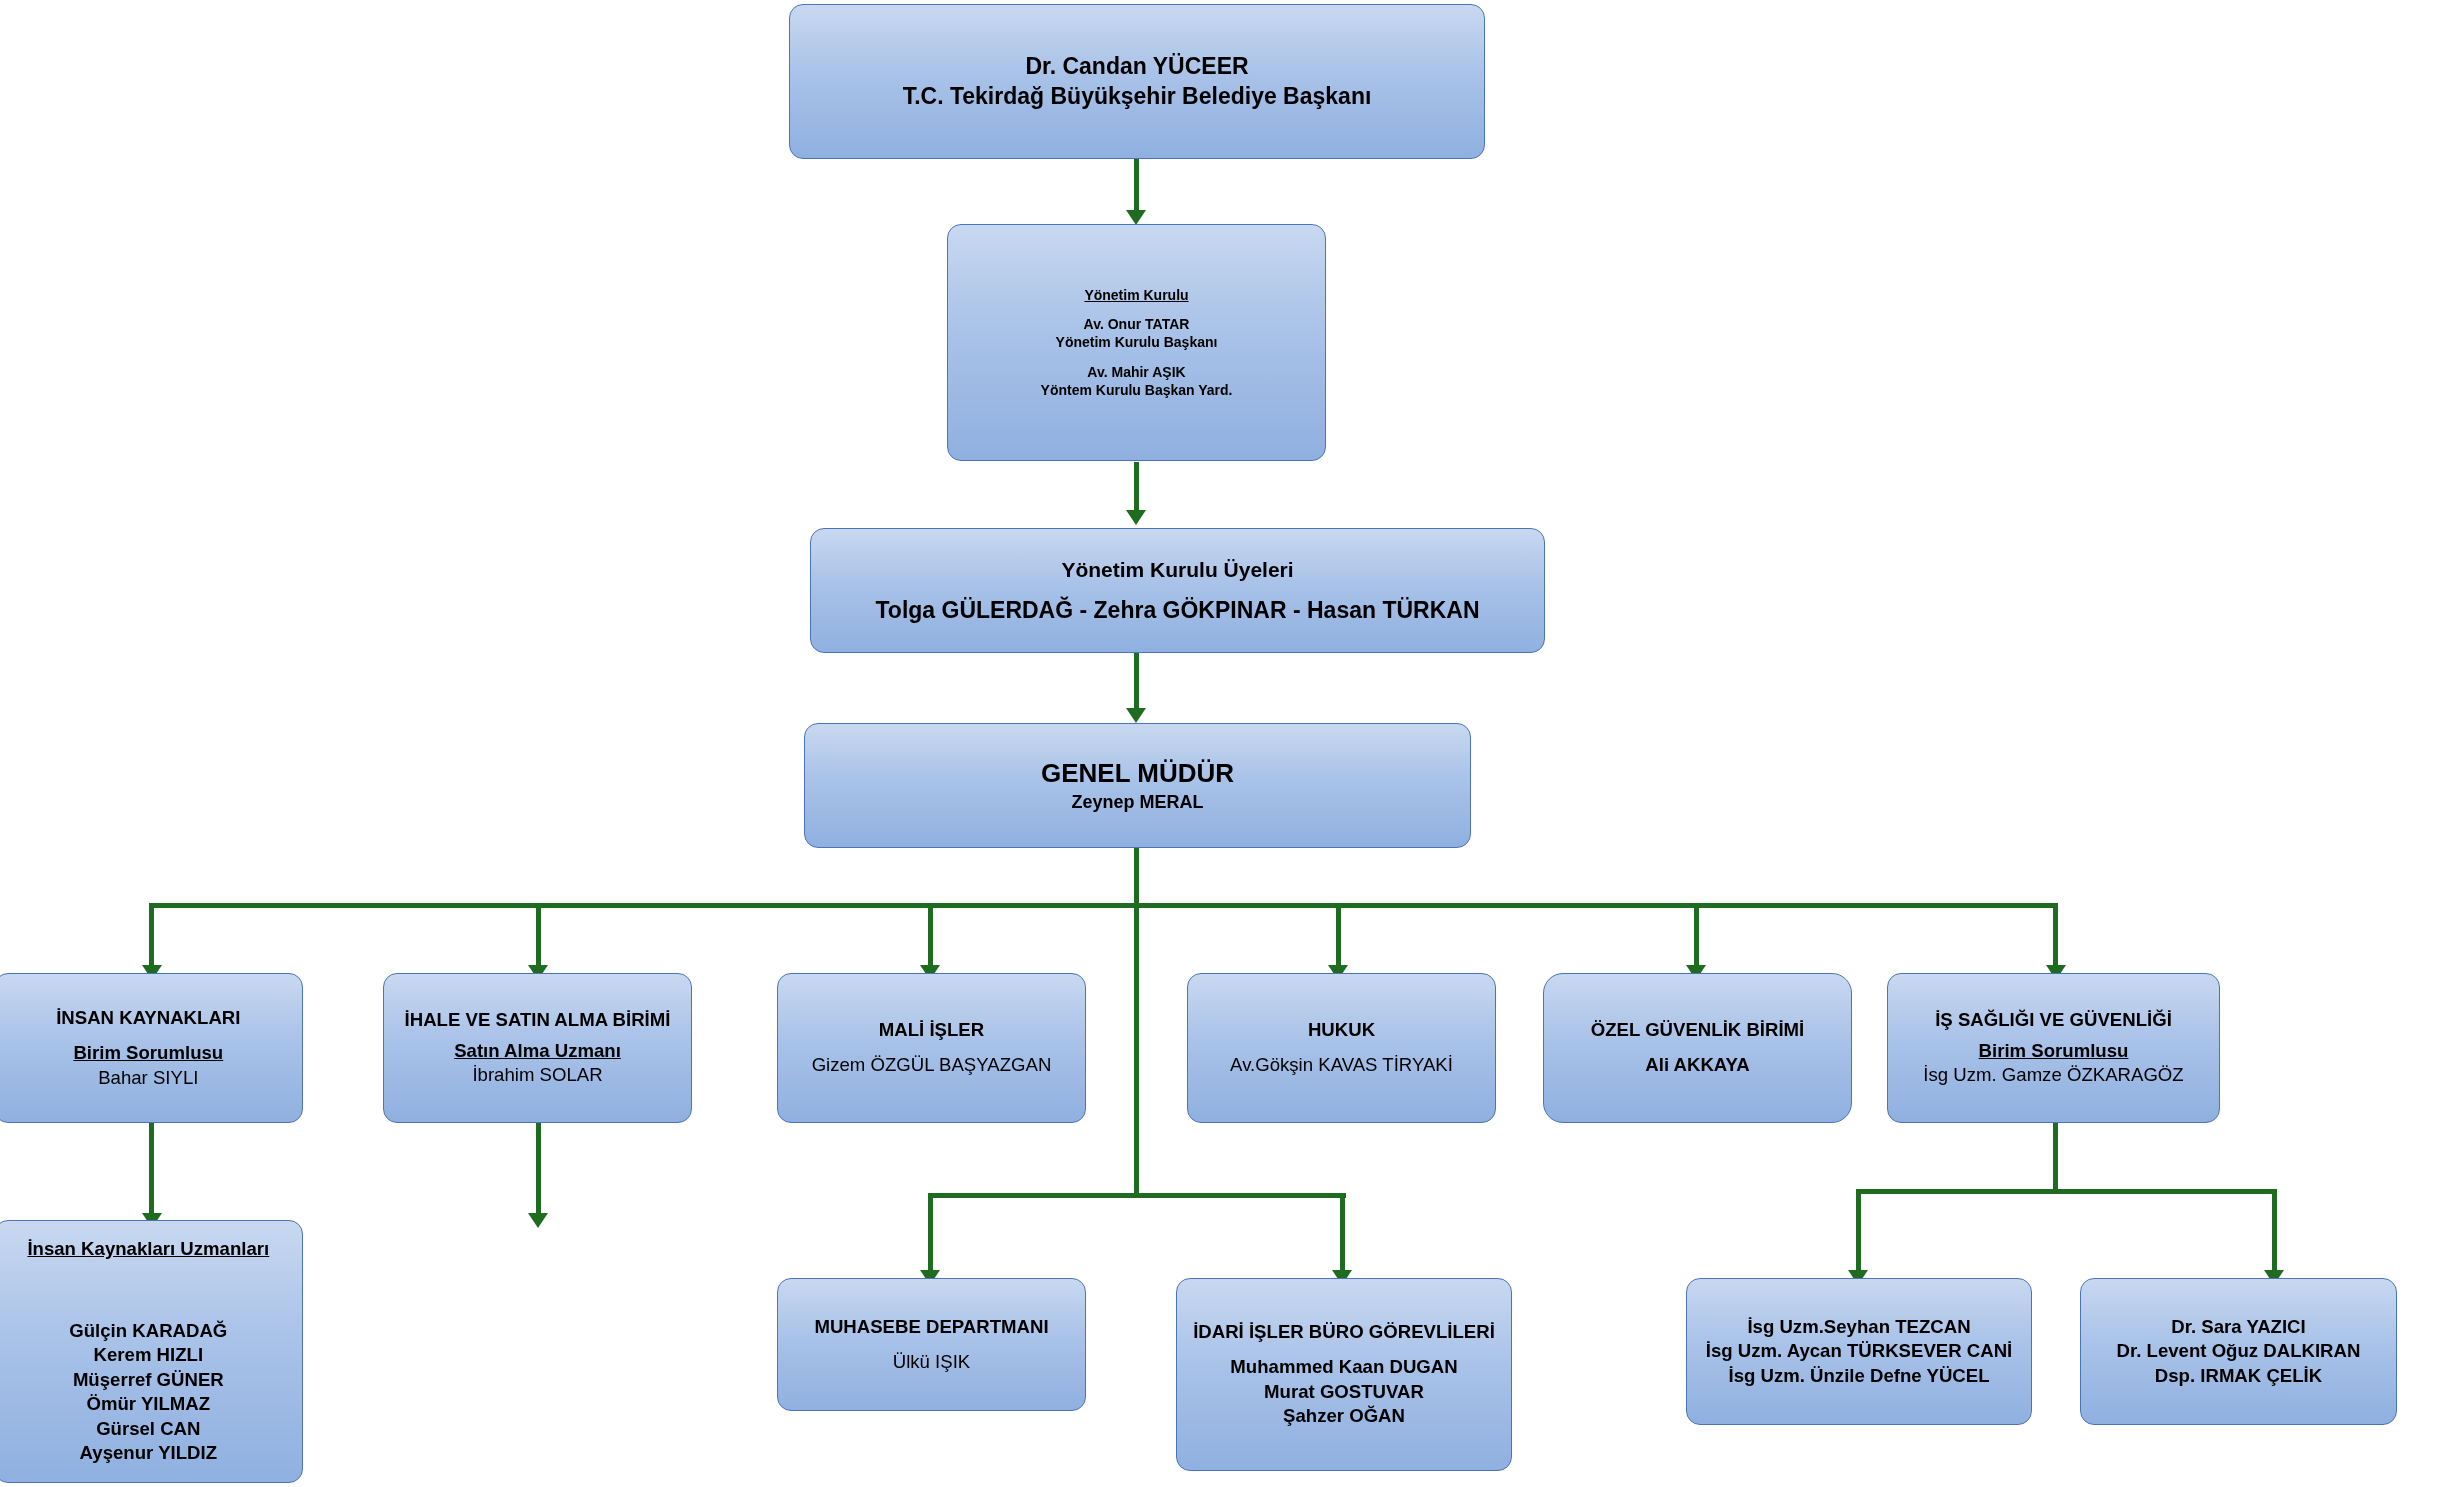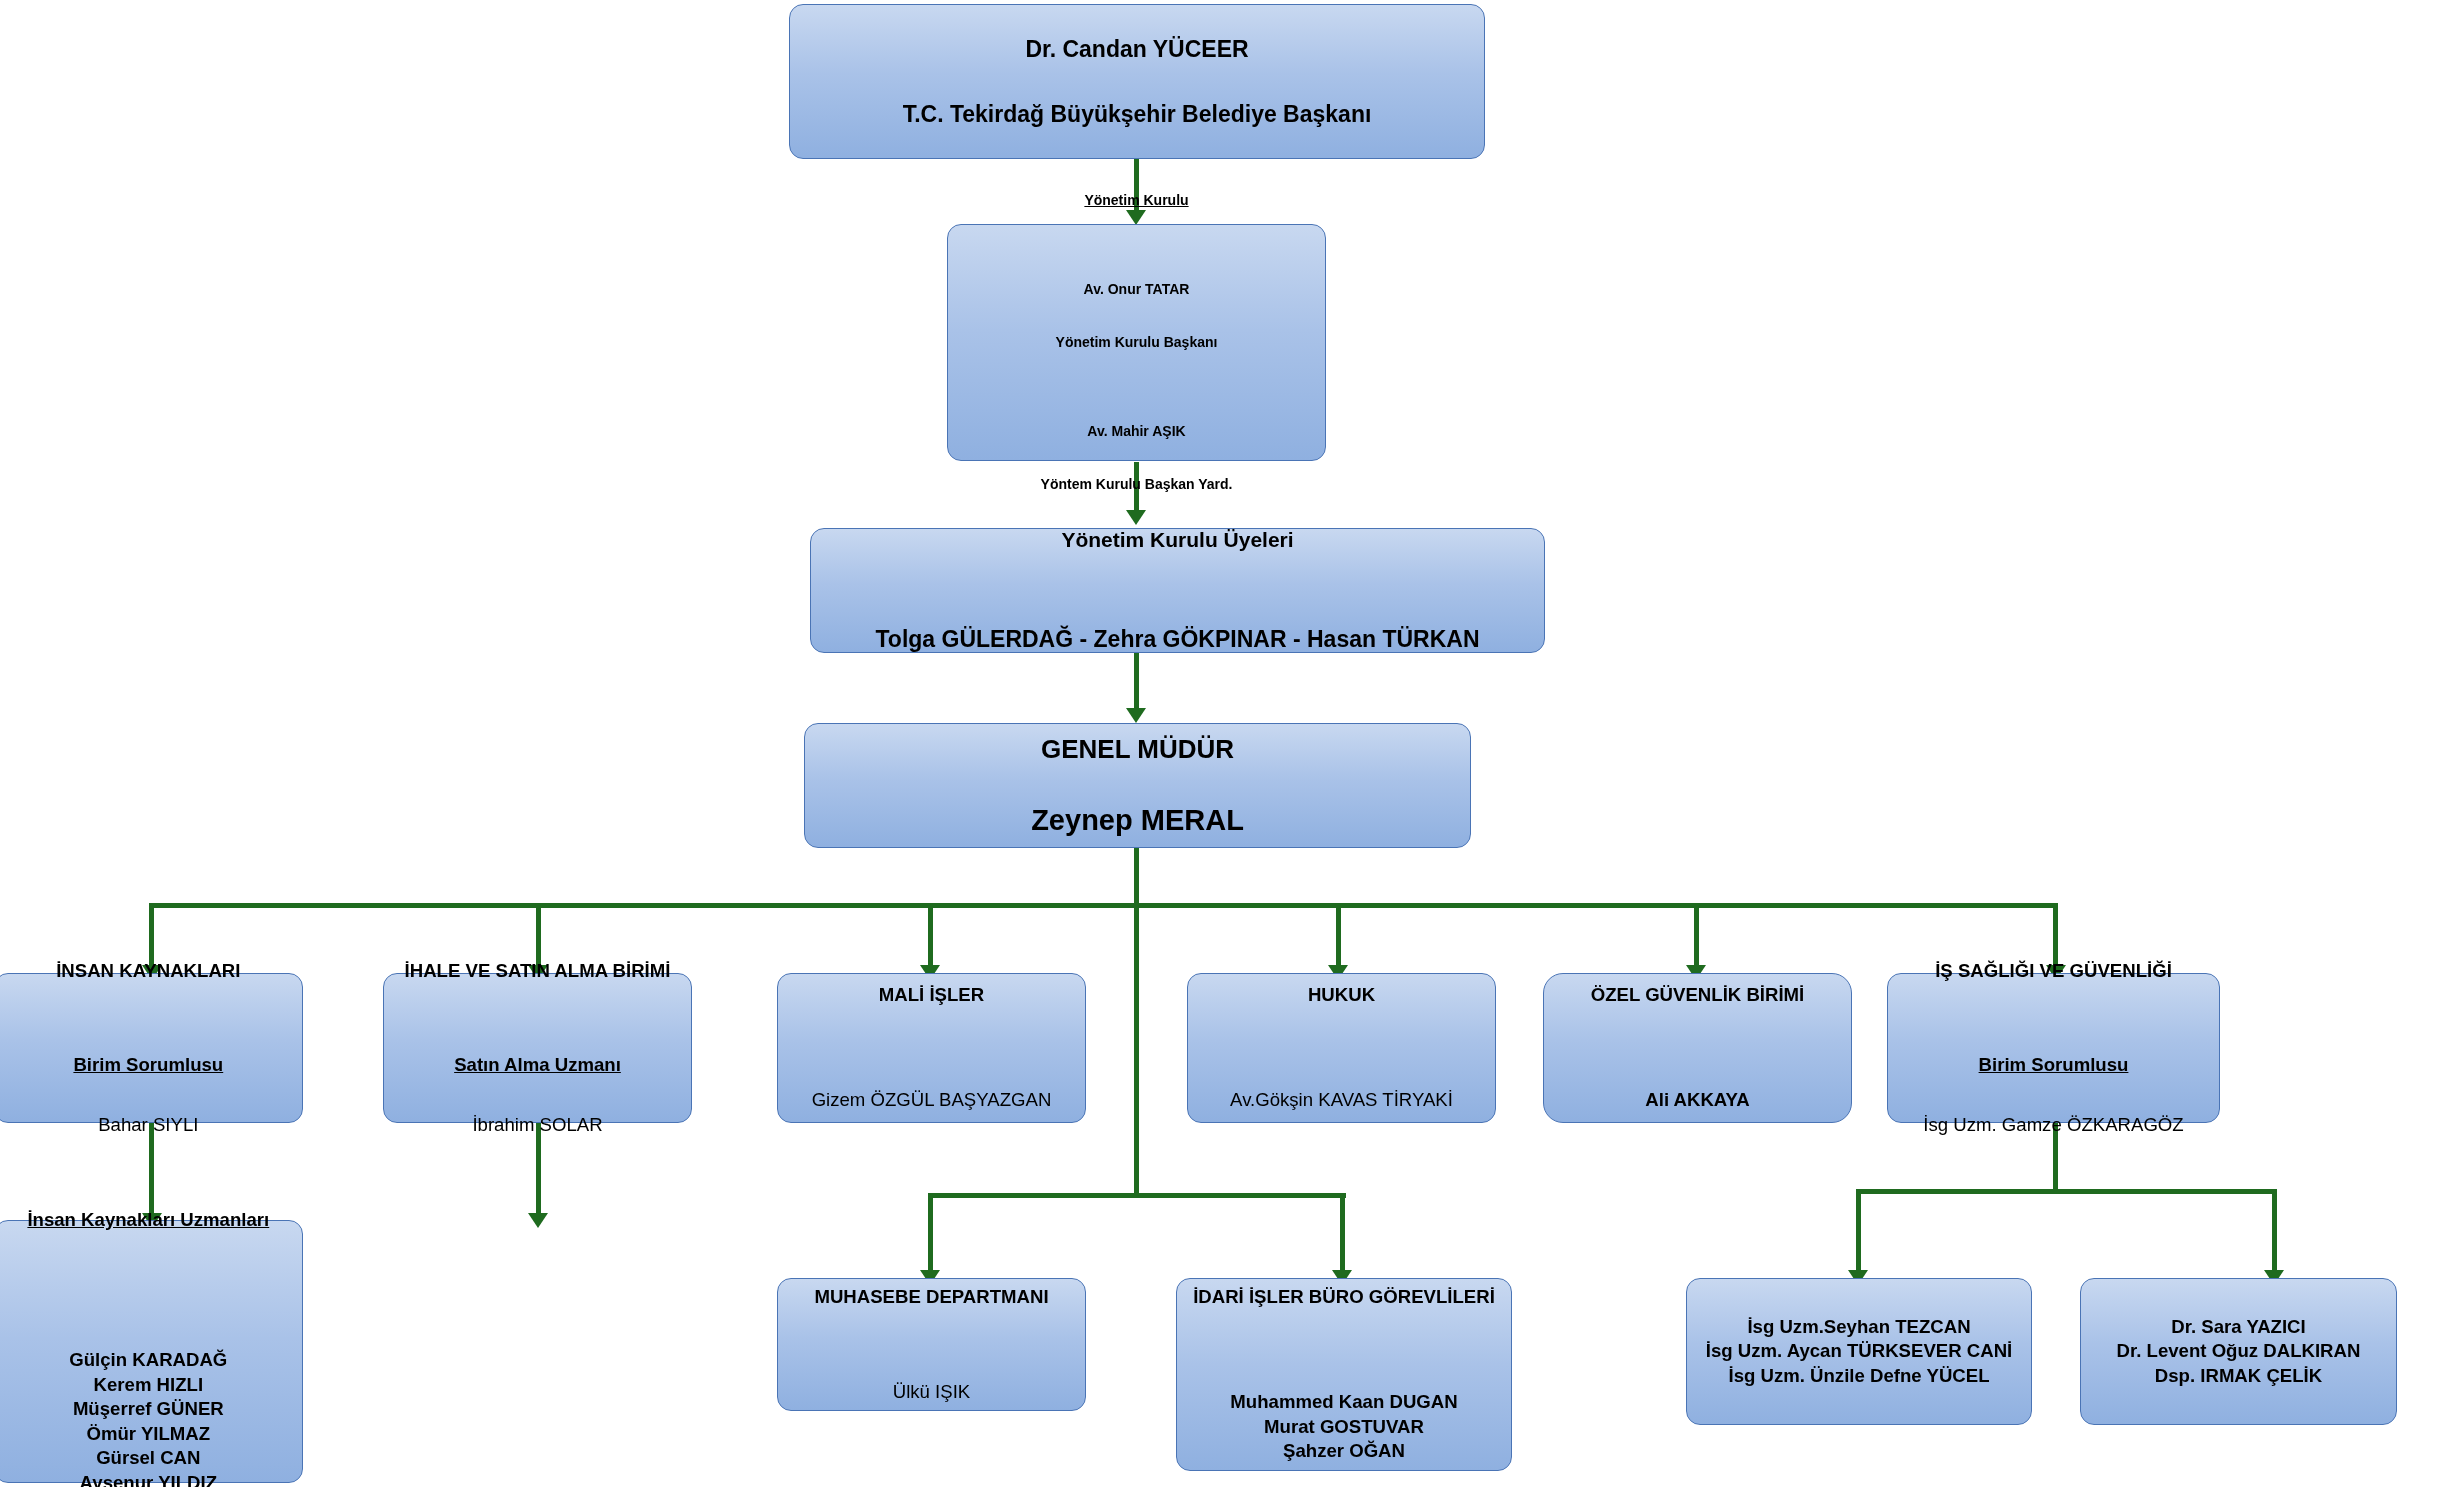--- a/index.html
+++ b/index.html
@@ -23,21 +23,20 @@
     border: 1.5px solid #4a74b5;
     border-radius: 14px;
     background: linear-gradient(to bottom, #c8d8f0 0%, #a9c2e8 45%, #8fb0e0 100%);
     display: flex;
     flex-direction: column;
     justify-content: center;
     text-align: center;
     color: #000000;
     padding: 6.2px 7.7px;
     line-height: 1.32;
-    gap: 35px;
   }
   .node .ttl {
     font-weight: bold;
   }
   .node .ul {
     font-weight: bold;
     text-decoration: underline;
   }
   .node .sub {
     font-weight: normal;
@@ -138,21 +137,21 @@
   </div>
 
   <div class="node" style="left:810px; top:528px; width:735px; height:125px;">
     <div class="ttl s27">Yönetim Kurulu Üyeleri</div>
     <div class="gap"></div>
     <div class="ttl s30">Tolga GÜLERDAĞ    -    Zehra GÖKPINAR    -    Hasan TÜRKAN</div>
   </div>
 
   <div class="node" style="left:804px; top:723px; width:667px; height:125px;">
     <div class="ttl s30" style="font-size:26px;">GENEL MÜDÜR</div>
-    <div class="ttl s30" style="font-size:29px;">Zeynep MERAL</div>
+    <div class="ttl s30" style="font-size:18px;">Zeynep MERAL</div>
   </div>
 
   <div class="node" style="left:-6.2px; top:973px; width:309px; height:150px;">
     <div class="ttl s24">İNSAN KAYNAKLARI</div>
     <div class="gap"></div>
     <div class="ul s24">Birim Sorumlusu</div>
     <div class="sub s24">Bahar SIYLI</div>
   </div>
 
   <div class="node" style="left:383px; top:973px; width:309px; height:150px;">

